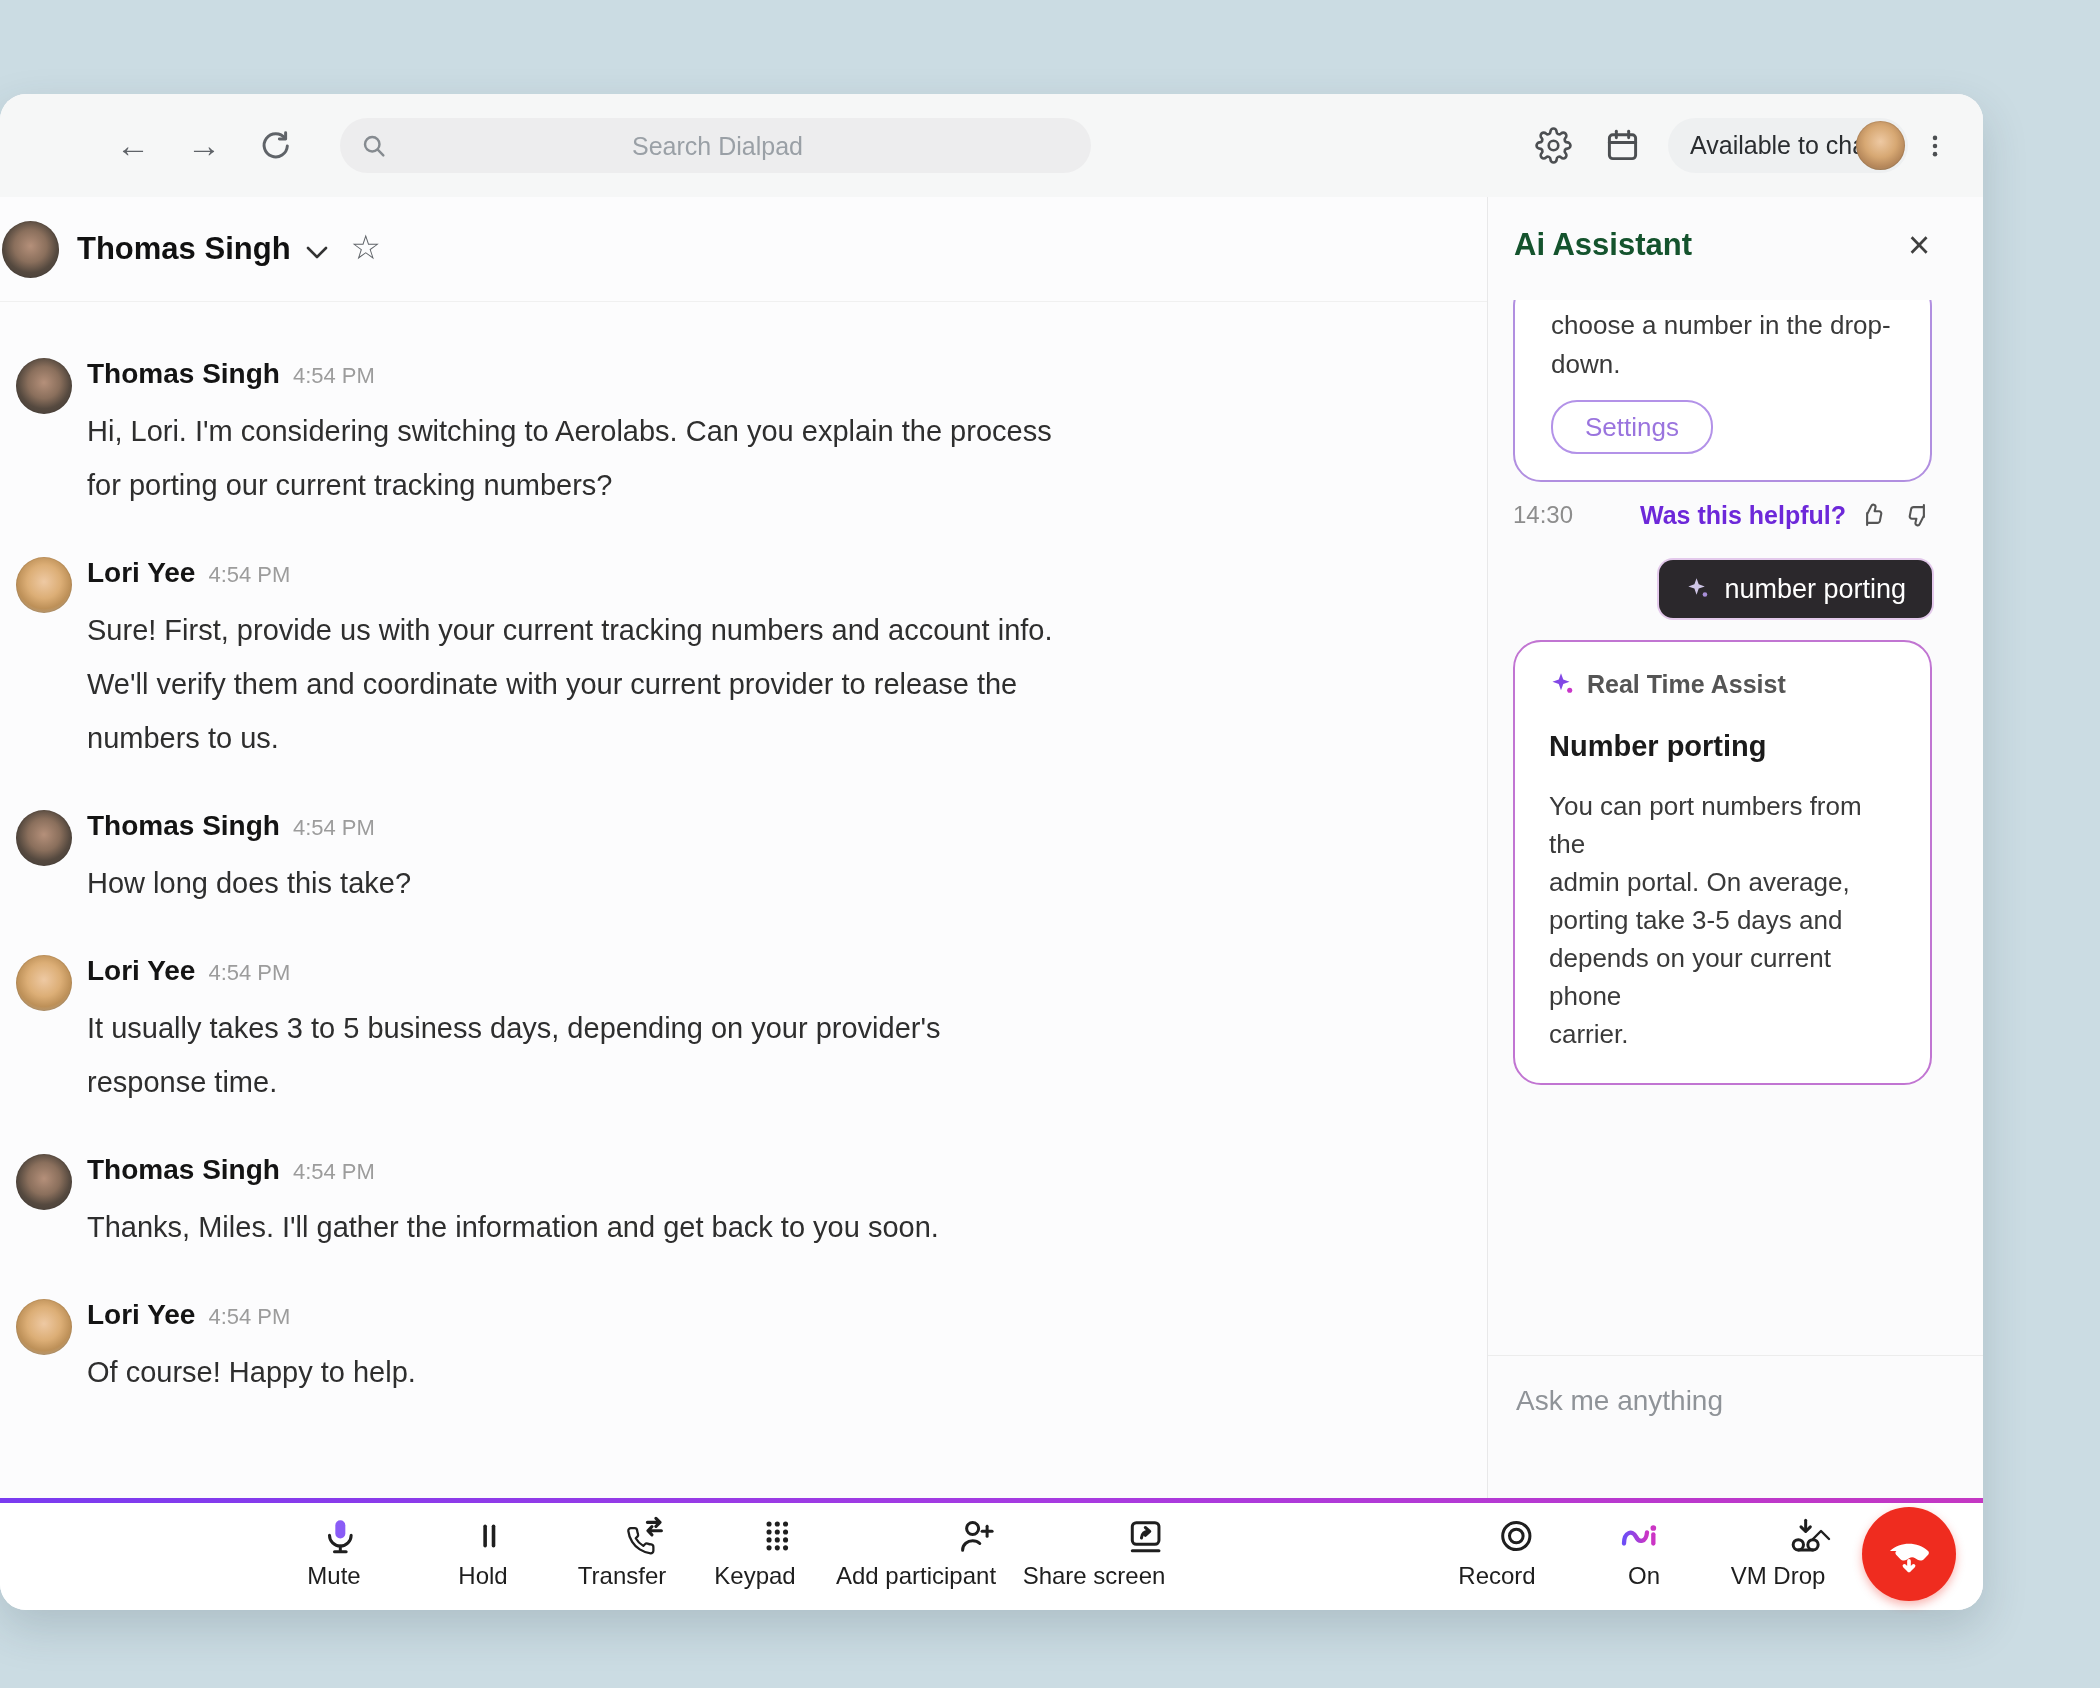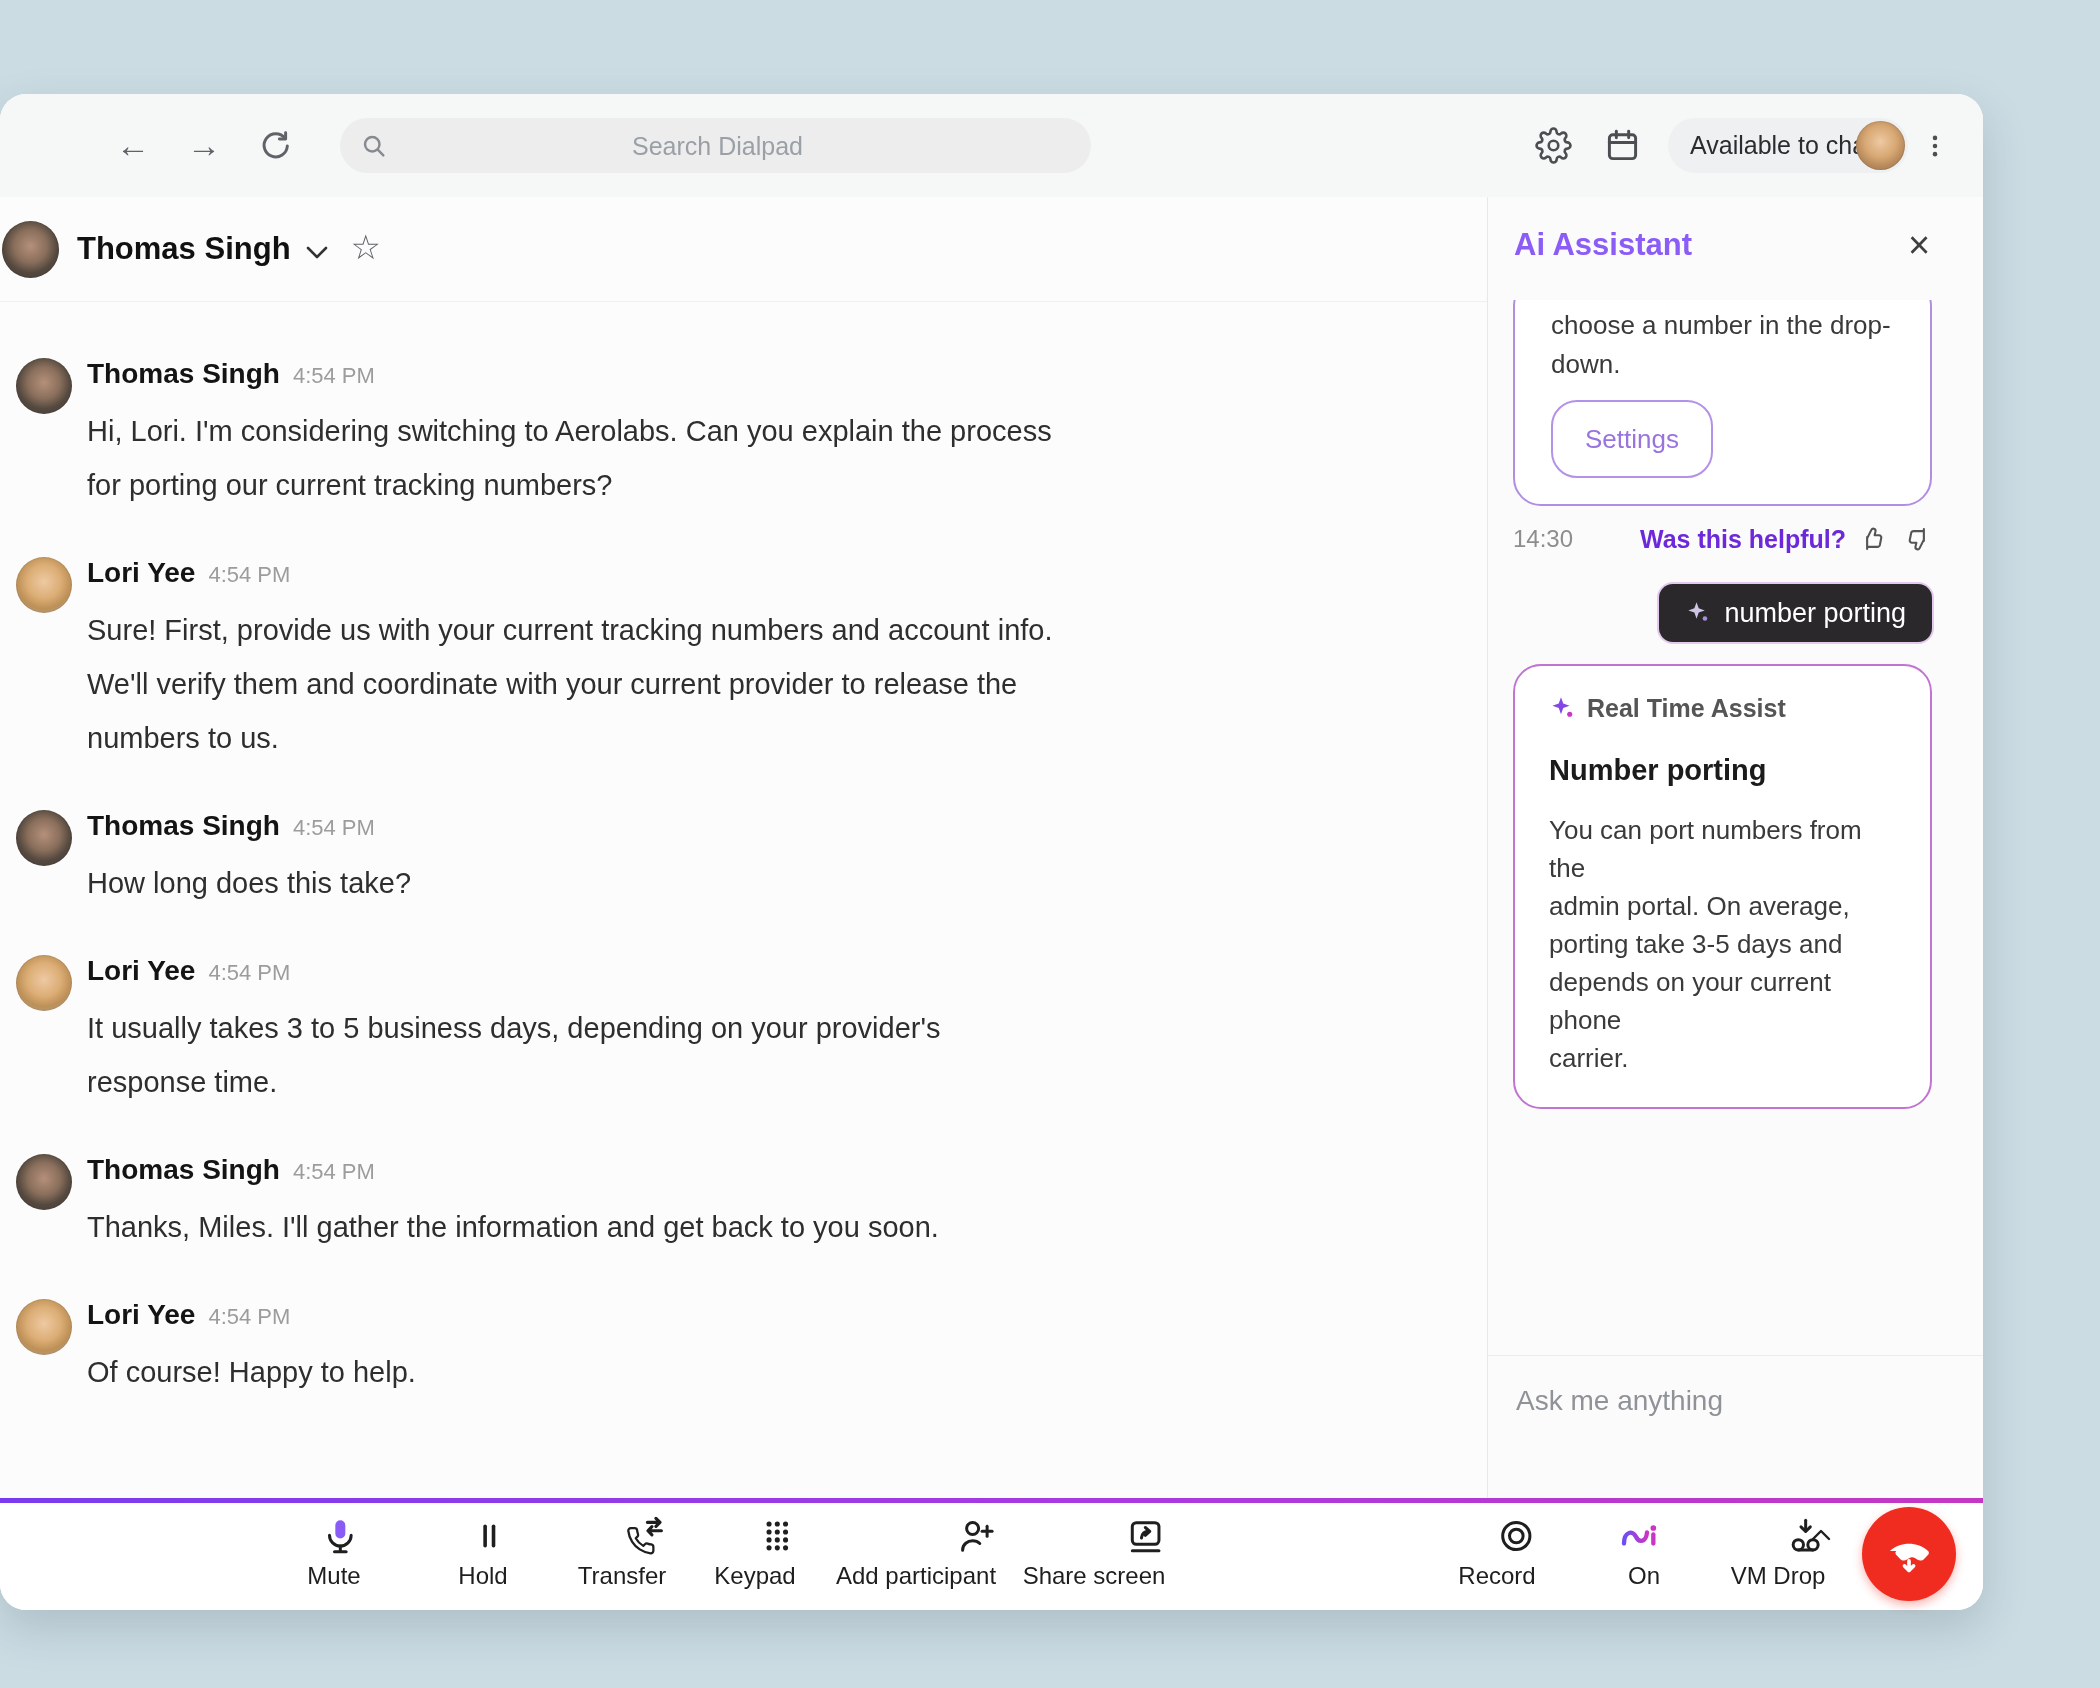--- a/index.html
+++ b/index.html
@@ -59,31 +59,31 @@
   .messages{padding:56px 0 0 16px;}
   .msg{display:flex;margin-bottom:45px;}
   .msg .avatar{width:56px;height:56px;}
   .msg .m-body{margin-left:15px;}
   .m-head{display:flex;align-items:baseline;height:42px;}
   .m-name{font-size:28px;font-weight:700;color:#141414;}
   .m-time{font-size:22px;color:#9c9c9c;margin-left:13px;}
   .m-text{font-size:29px;color:#2e2e2e;line-height:54px;white-space:pre-line;margin-top:4px;}
   
   .panel-header{position:relative;height:103px;}
-  .panel-title{position:absolute;left:26px;top:30px;font-size:31px;font-weight:700;color:#8b5cf6;}
+  .panel-title{position:absolute;left:26px;top:30px;font-size:31px;font-weight:700;color:#14532d;}
   .panel-close{position:absolute;left:420px;top:26px;font-size:38px;color:#3f3f3f;line-height:44px;}
   .panel-scroll{position:absolute;left:0;top:103px;width:100%;height:1055px;overflow:hidden;}
   .ai-card{
     margin-left:25px;width:419px;box-sizing:border-box;background:#fff;border-radius:28px;
   }
   .card1{border:2px solid #b18fe0;margin-top:-22px;padding:26px 34px 26px 36px;}
   .card1 .c-text{font-size:26px;line-height:39px;color:#3a3a3a;white-space:pre-line;}
   .pill-btn{
     display:inline-block;margin-top:16px;height:50px;line-height:50px;border:2px solid #b392e8;border-radius:26px;
-    padding:12px 32px;font-size:26px;color:#9a74de;background:#fff;
+    padding:0 32px;font-size:26px;color:#9a74de;background:#fff;
   }
   .meta-row{margin:18px 25px 0 25px;width:419px;box-sizing:border-box;display:flex;align-items:center;}
   .meta-time{font-size:24px;color:#8d8d8d;flex:0 0 auto;}
   .meta-right{margin-left:auto;display:flex;align-items:center;gap:13px;}
   .meta-q{font-size:25px;color:#6d28d9;font-weight:bold;}
   .chip-row{margin:30px 25px 0 25px;width:419px;display:flex;justify-content:flex-end;}
   .dark-chip{
     height:58px;background:#2b282c;border-radius:14px;display:flex;align-items:center;gap:13px;
     padding:0 26px;box-shadow:0 0 0 2px rgba(197,140,216,.45);
   }

